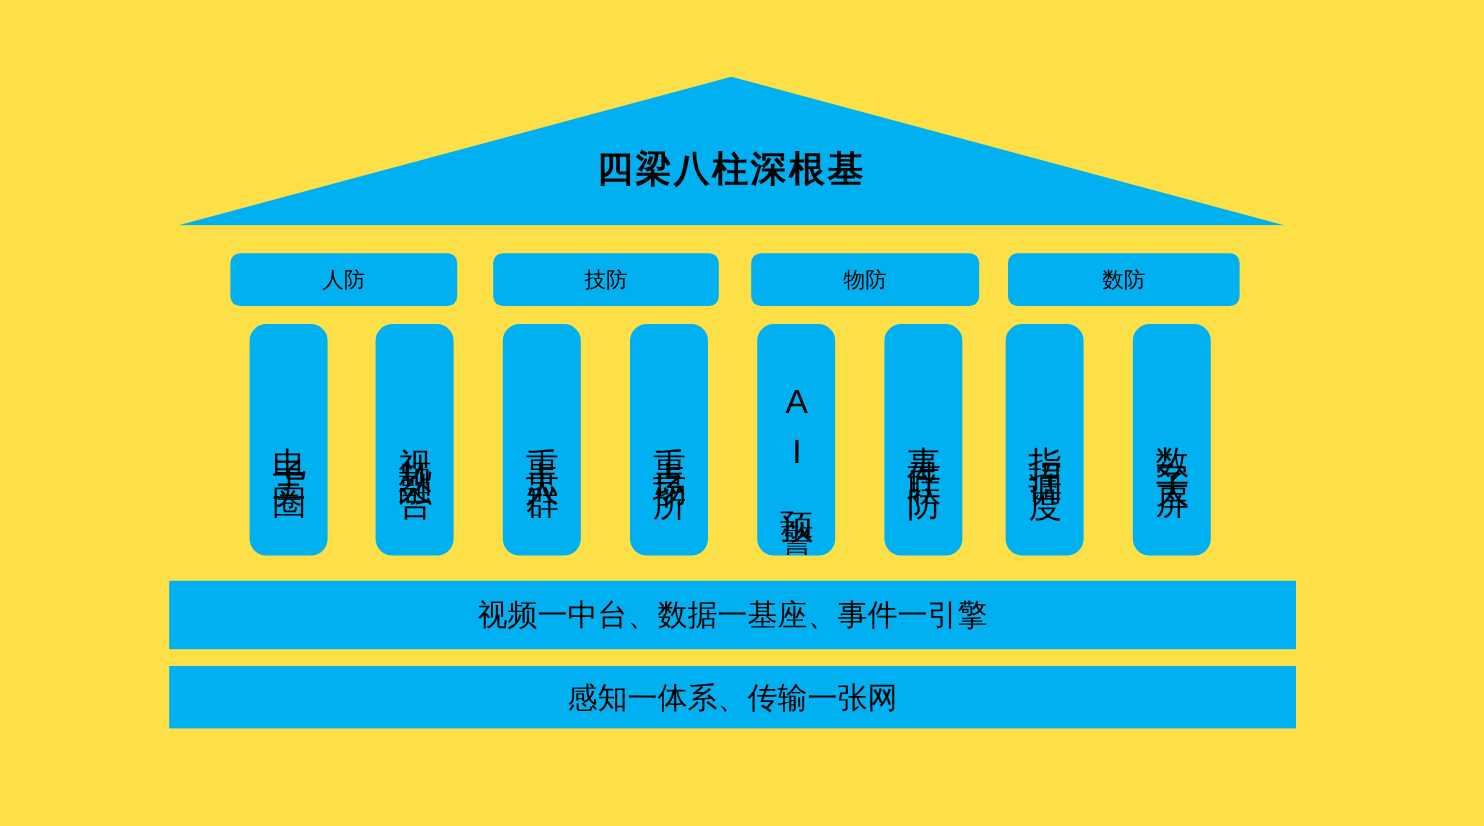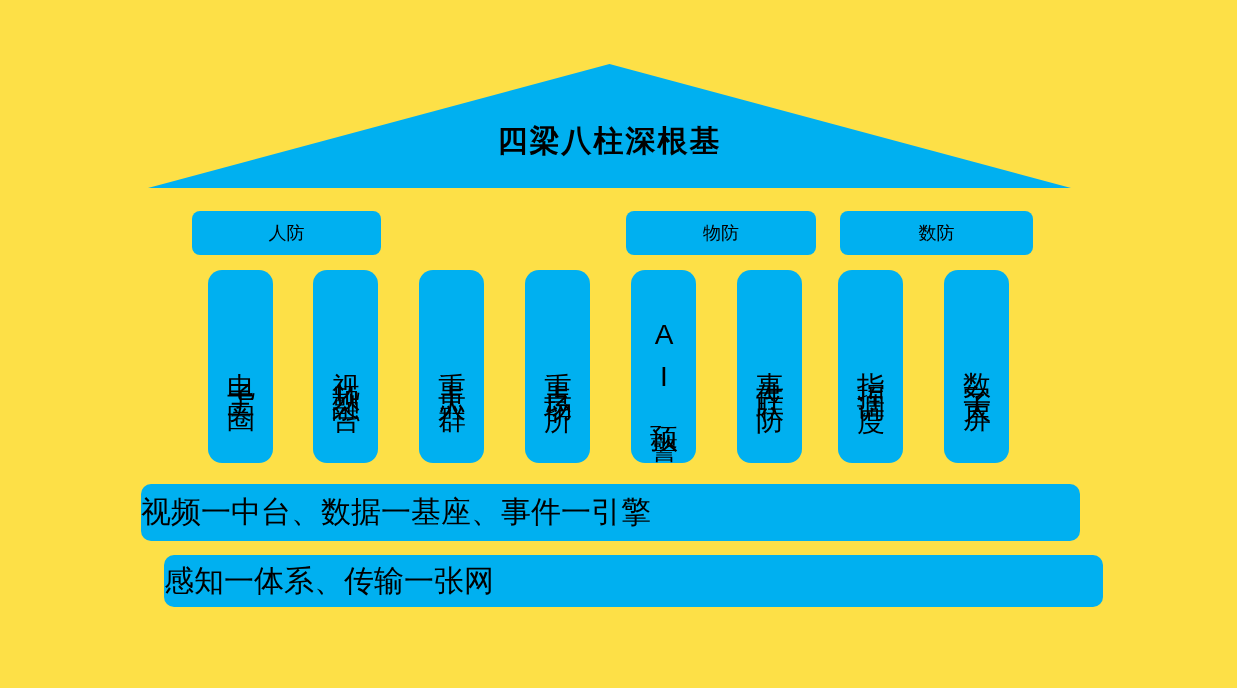--- a/index.html
+++ b/index.html
@@ -82,40 +82,44 @@
   .pillar-4 { left: 631px; }
   .pillar-5 { left: 737px; }
   .pillar-6 { left: 838px; }
   .pillar-7 { left: 944px; }
   
   .foundation {
     position: absolute;
     left: 141px;
     width: 939px;
     background: #00b0f0;
-    border-radius: 10px;
+    border-radius: 0;
     display: flex;
     align-items: center;
-    font-size: 30px;
+    justify-content: center;
+    font-size: 25px;
     color: #000000;
   }
   .foundation-0 { top: 484px; height: 57px; }
-  .foundation-1 { top: 555px; height: 52px; margin-left: 23px; }
+  .foundation-1 { top: 555px; height: 52px; }
 </style>
 </head>
 <body>
 
 <div class="canvas">
 
   <div class="roof">
     <div class="roof-title">四梁八柱深根基</div>
   </div>
 
   <div class="beam beam-0">
     <span>人防</span>
+  </div>
+  <div class="beam beam-1">
+    <span>技防</span>
   </div>
   <div class="beam beam-2">
     <span>物防</span>
   </div>
   <div class="beam beam-3">
     <span>数防</span>
   </div>
 
   <div class="pillar pillar-0">
     <span class="pillar-text">电子三圈</span>

